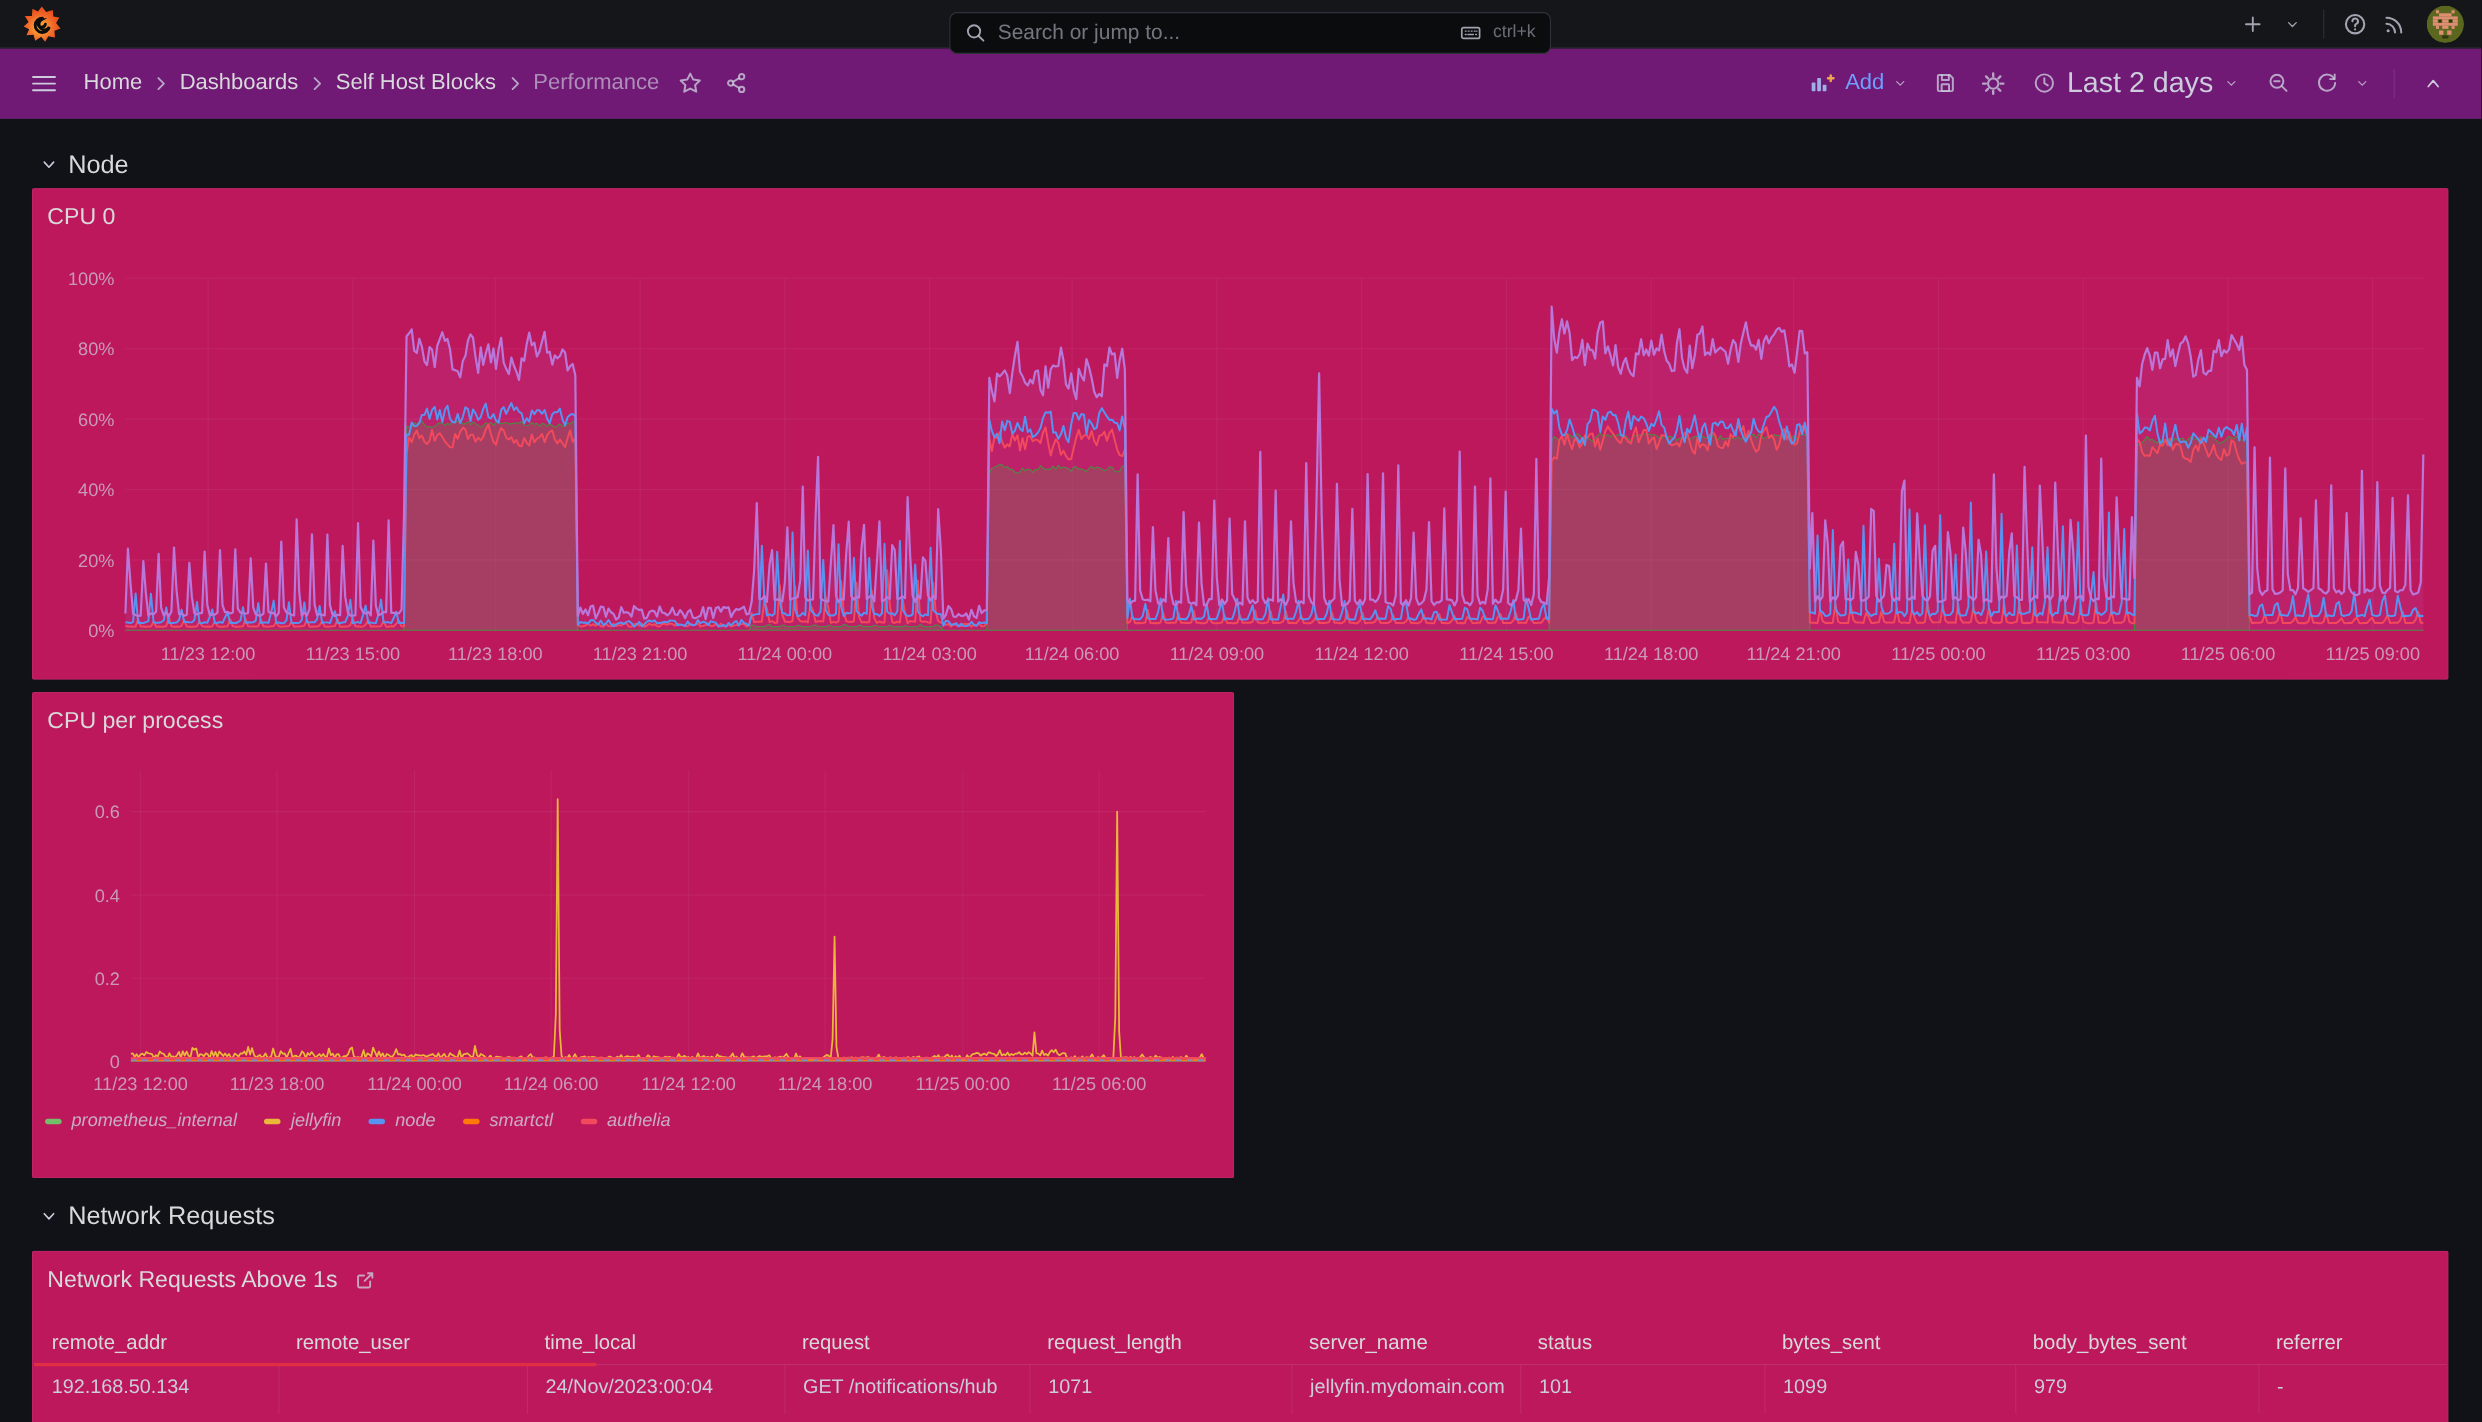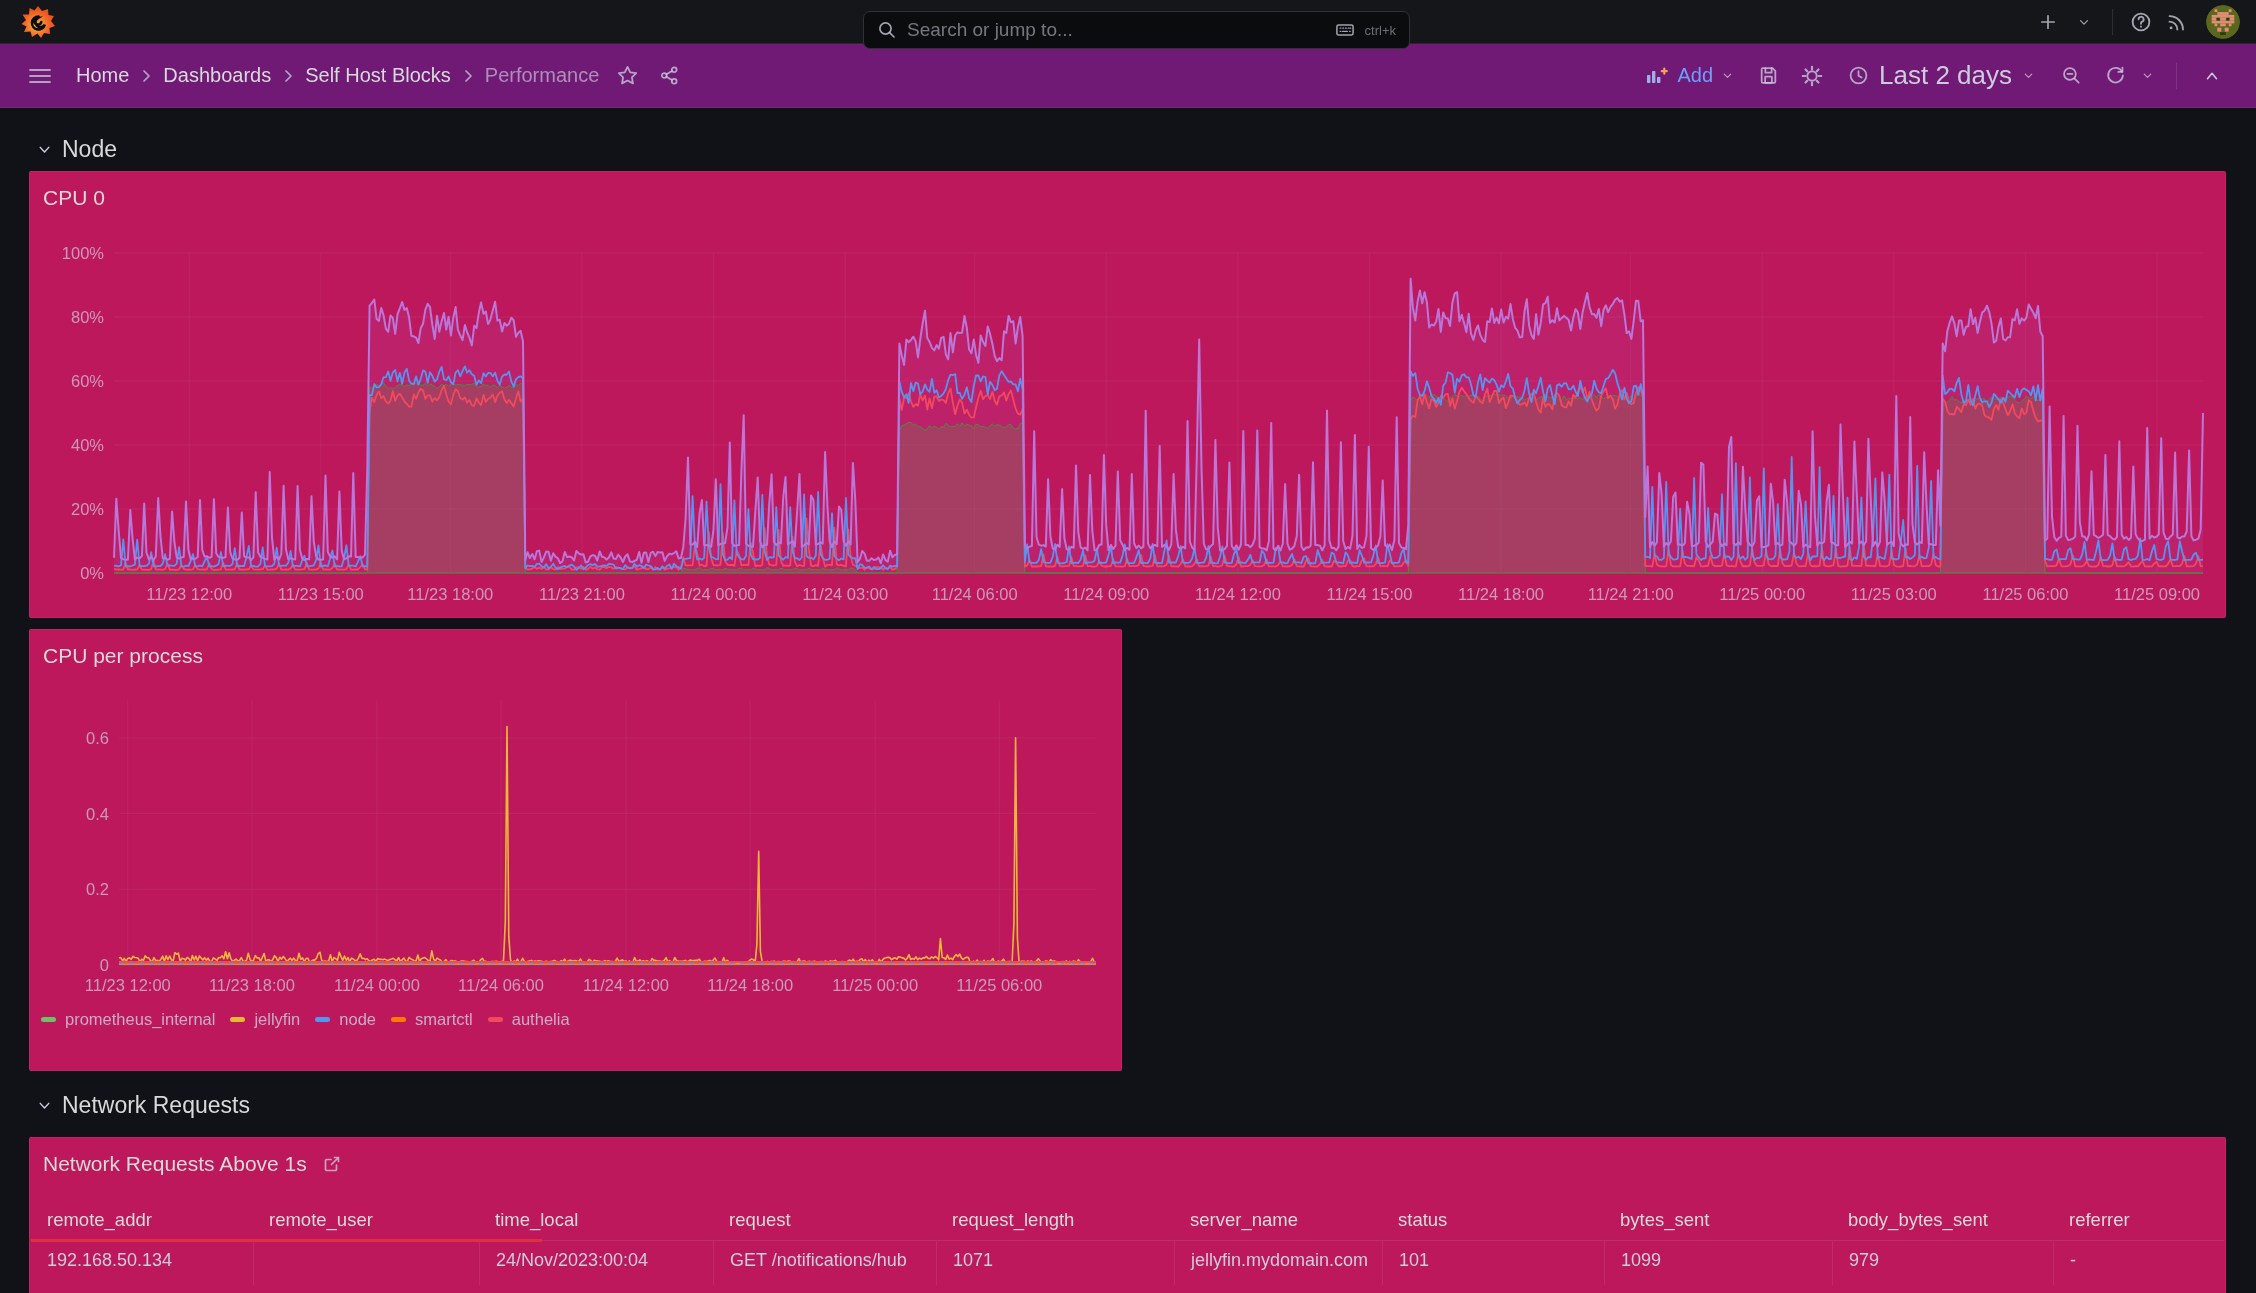--- a/index.html
+++ b/index.html
@@ -8,21 +8,21 @@
 
   
   .topbar { position:relative; height:44px; display:flex; align-items:center;
     padding:0 16px; background:#141619; border-bottom:1px solid rgba(204,204,220,0.10); }
   .logo { width:36px; height:36px; margin-left:4px; cursor:pointer; }
   .searchbox { position:absolute; left:863px; top:11px; width:547px; height:38px;
     background:#0b0c0e; border:1px solid #2e3138; border-radius:7px;
     display:flex; align-items:center; padding:0 13px; gap:10px;
     color:rgba(204,204,220,0.55); font-size:19px; cursor:text; }
   .searchbox .ph { flex:0 0 auto; }
-  .shortcut { margin-left:auto; display:flex; align-items:center; gap:8px; font-size:13px;
+  .shortcut { margin-left:auto; display:flex; align-items:center; gap:8px; font-size:16px;
     color:rgba(204,204,220,0.5); }
   .top-right { margin-left:auto; display:flex; align-items:center; gap:2px; }
   .icon-btn { width:34px; height:34px; display:flex; align-items:center; justify-content:center;
     border-radius:4px; cursor:pointer; }
   .vdiv { width:1px; height:26px; background:rgba(204,204,220,0.14); margin:0 9px; }
   .avatar { width:34px; height:34px; border-radius:50%; overflow:hidden; margin-left:10px; cursor:pointer; }
 
   
   .navbar { height:64px; display:flex; align-items:center; padding:0 26px 0 20px;
     background:#701a75; border-bottom:1px solid rgba(204,204,220,0.06); }
@@ -53,21 +53,21 @@
     border-radius:2px; }
   .panel-title { position:absolute; top:13px; left:13px; font-size:21px; line-height:26px;
     font-weight:500; color:#D8D9DA; cursor:pointer; z-index:2; display:flex; align-items:center; gap:15px; }
   #panel-cpu0 { height:447px; margin-bottom:11px; }
   #panel-cpuproc { width:1093px; height:442px; }
   #panel-network { height:420px; margin-top:0; }
   .chart-svg { position:absolute; left:0; top:0; }
   .tick { fill:rgba(204,204,220,0.72); font-size:16.5px; font-family:"Liberation Sans",sans-serif; }
 
   .legend-row { position:absolute; left:11px; top:380px; display:flex; align-items:flex-start;
-    gap:15px; }
+    gap:25px;font-style:italic; }
   .legend-item { display:flex; align-items:center; gap:9px; cursor:pointer; }
   .legend-swatch { width:15px; height:5px; border-radius:3px; }
   .legend-label { font-size:16.5px; color:rgba(204,204,220,0.82); }
 
   
   .ntable { position:absolute; left:1px; top:62px; right:1px; }
   .trow { display:grid;
     grid-template-columns:222px 226px 234px 223px 238px 208px 222px 228px 221px 1fr; }
   .th { height:40px; display:flex; align-items:center; padding-left:16px;
     font-size:18.5px; font-weight:500; color:#D8D9DA; cursor:pointer; }

